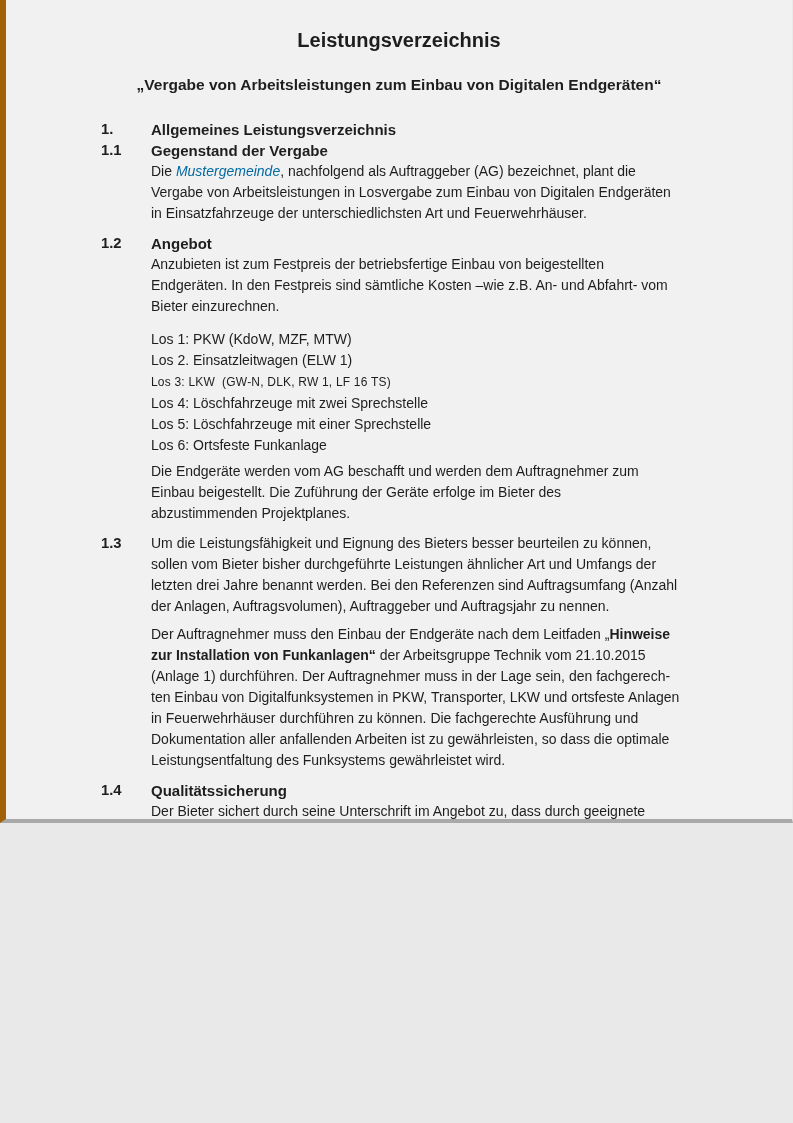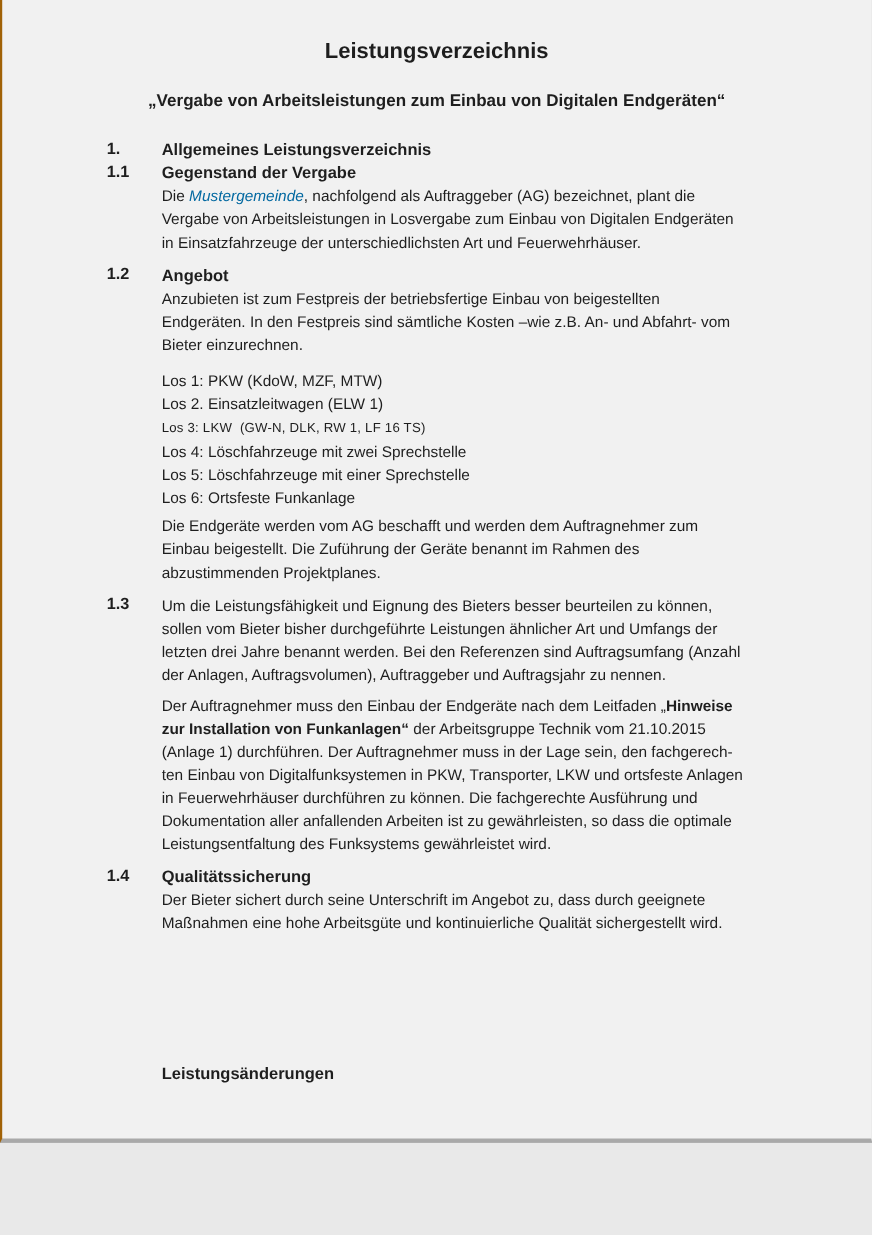--- a/index.html
+++ b/index.html
@@ -1,27 +1,27 @@
 <!DOCTYPE html>
 <html lang="de"><head>
 <meta charset="utf-8">
 <style>
   html, body { margin: 0; padding: 0; background: #e9e9e9; }
   * { box-sizing: border-box; }
 
   .page {
     position: relative;
     width: 793px;
-    height: 1039px;
+    height: 823px;
     margin: 0 auto;
     background: #f1f1f1;
     color: #1e1e1e;
     font-family: "Liberation Sans", sans-serif;
-    padding: 35px 70px 0 95px;
-    border-left: 2px solid #a16207;
+    padding: 28px 70px 0 95px;
+    border-left: 6px solid #a16207;
     border-right: 1px solid #eaeaea;
     border-bottom: 4px solid #a9a9a9;
     overflow: hidden;
   }
 
   .doc-title {
     margin: 0 0 0 -25px;
     text-align: center;
     font-size: 20px;
     line-height: 24px;
@@ -134,21 +134,21 @@
 Bieter einzurechnen.</p>
       <div class="los-list">
         <div class="los-line">Los 1: PKW (KdoW, MZF, MTW)</div>
         <div class="los-line">Los 2. Einsatzleitwagen (ELW 1)</div>
         <div class="los-line los-large">Los 3: LKW&nbsp; (GW-N, DLK, RW 1, LF 16 TS)</div>
         <div class="los-line">Los 4: Löschfahrzeuge mit zwei Sprechstelle</div>
         <div class="los-line">Los 5: Löschfahrzeuge mit einer Sprechstelle</div>
         <div class="los-line">Los 6: Ortsfeste Funkanlage</div>
       </div>
       <p class="para gap-sm">Die Endgeräte werden vom AG beschafft und werden dem Auftragnehmer zum
-Einbau beigestellt. Die Zuführung der Geräte benannt im Rahmen des
+Einbau beigestellt. Die Zuführung der Geräte erfolge im Bieter des
 abzustimmenden Projektplanes.</p>
     </div>
   </div>
 
   <div class="row sec-gap">
     <div class="num">1.3</div>
     <div class="content">
       <p class="para">Um die Leistungsfähigkeit und Eignung des Bieters besser beurteilen zu können,
 sollen vom Bieter bisher durchgeführte Leistungen ähnlicher Art und Umfangs der
 letzten drei Jahre benannt werden. Bei den Referenzen sind Auftragsumfang (Anzahl

